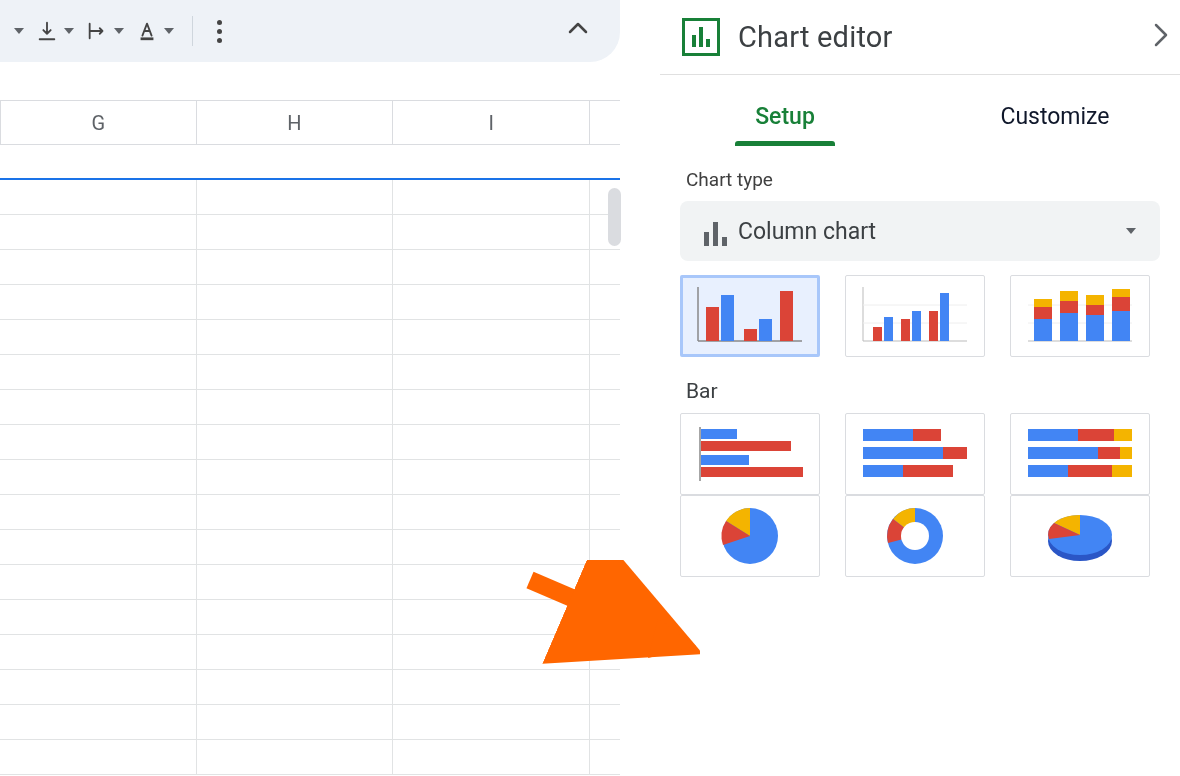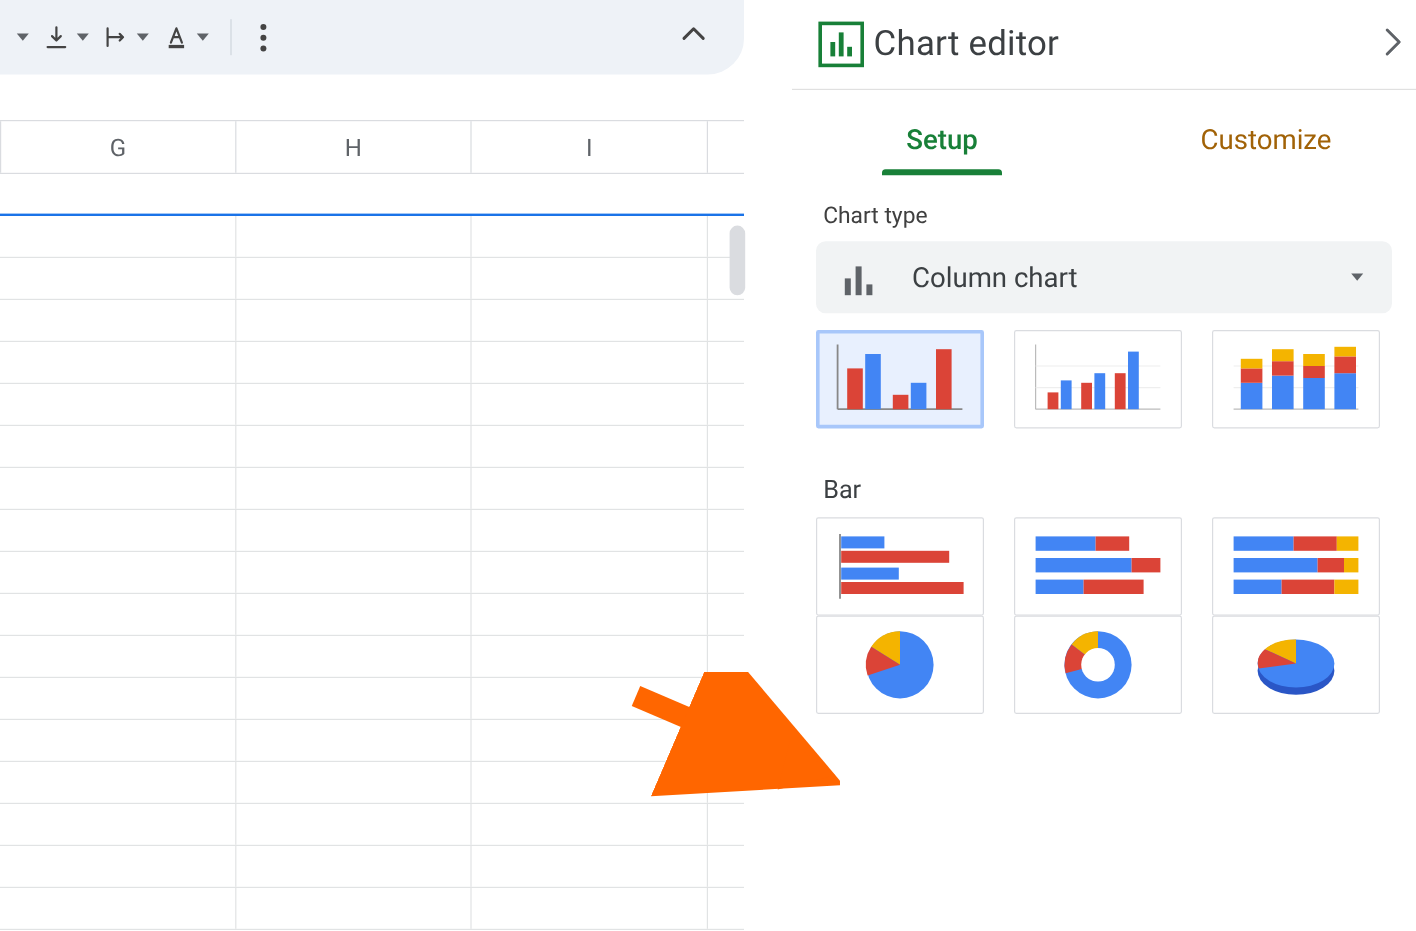--- a/index.html
+++ b/index.html
@@ -115,21 +115,21 @@
     position: absolute;
     left: 660px; top: 0;
     width: 520px;
     height: 776px;
     background: #fff;
   }
   .ed-header {
     display: flex;
     align-items: center;
     padding: 18px 12px 18px 22px;
-    gap: 8px;
+    gap: 18px;
     border-bottom: 1px solid #e0e0e0;
   }
   .ed-logo {
     width: 38px; height: 38px;
     border: 3px solid #188038;
     display:flex; align-items:flex-end; justify-content:center;
     gap:3px; padding-bottom:6px;
   }
   .ed-logo span{ width:4px; background:#188038; }
   .ed-title {
@@ -149,21 +149,21 @@
     padding: 14px 0 0 0;
     gap: 20px;
   }
   .ed-tab {
     flex: 1;
     display: flex;
     justify-content: center;
     align-items: center;
     padding: 14px 0 14px;
     font-size: 23px;
-    color: #a16207;
+    color: #0f172a;
     cursor: pointer;
     position: relative;
   }
   .ed-tab.active {
     color: #188038;
     font-weight: 500;
   }
   .ed-tab.active::after {
     content: "";
     position: absolute;
@@ -181,37 +181,37 @@
   }
 
   .chart-select {
     margin: 0 20px;
     height: 60px;
     background: #f1f3f4;
     border-radius: 8px;
     display: flex;
     align-items: center;
     padding: 0 24px;
-    gap: 33px;
+    gap: 11px;
     cursor: pointer;
   }
   .cs-icon {
     display:flex; align-items:flex-end; gap:4px;
     height: 30px;
   }
   .cs-icon span { width:5px; background:#5f6368; }
   .cs-text { font-size: 23px; color:#3c4043; flex:1; }
 
   .gallery {
     padding: 0 20px;
   }
   .group-label {
     font-size: 21px;
     color: #3c4043;
-    margin: 40px 0 10px 6px;
+    margin: 22px 0 10px 6px;
   }
 
   .thumbs {
     display: flex;
     gap: 25px;
   }
   .thumb {
     width: 140px;
     height: 82px;
     border: 1px solid #dadce0;

